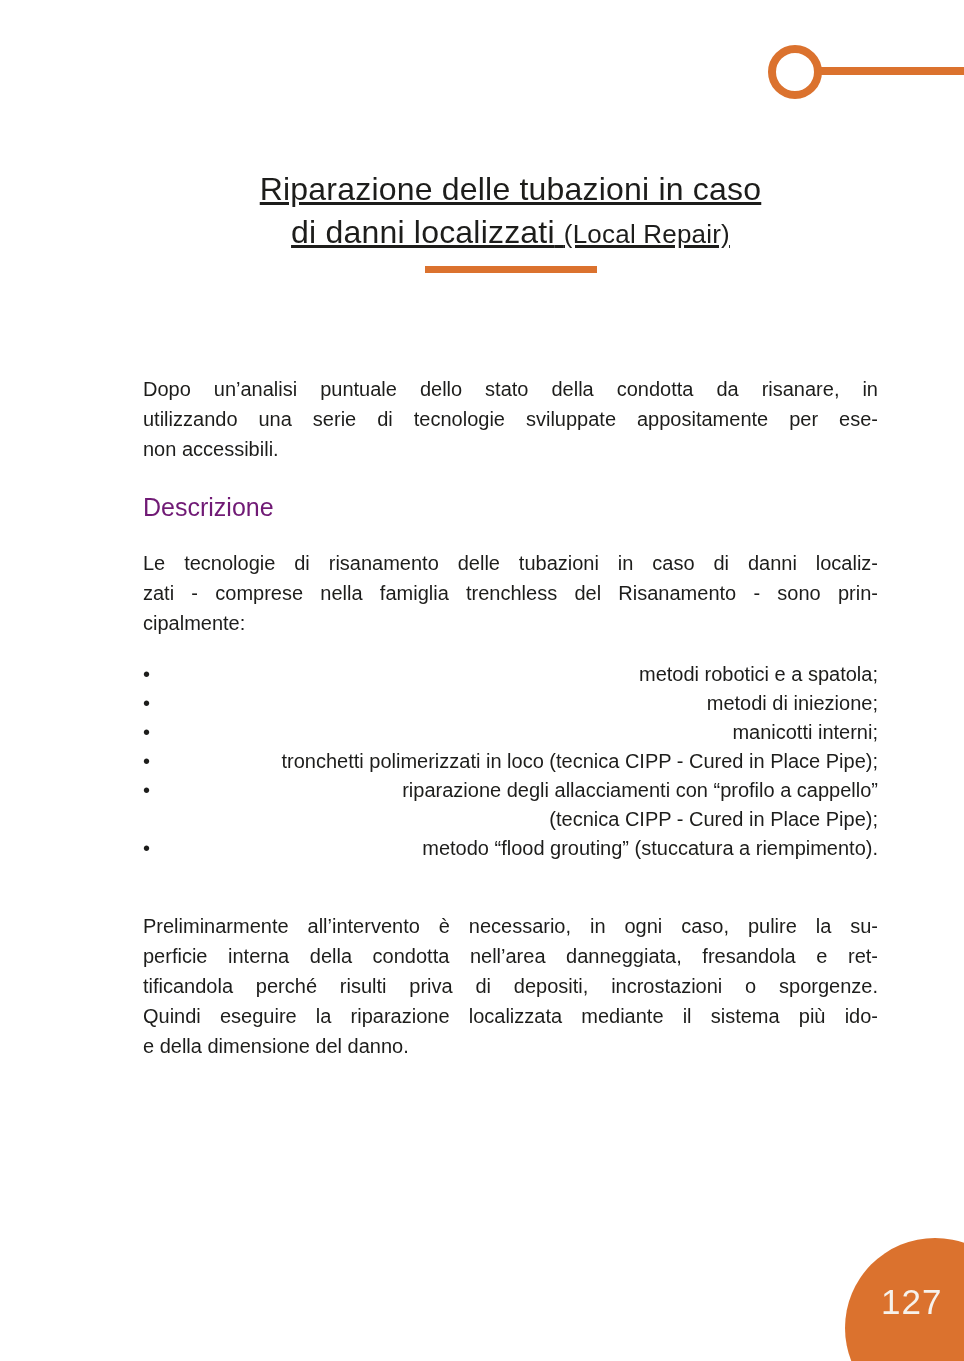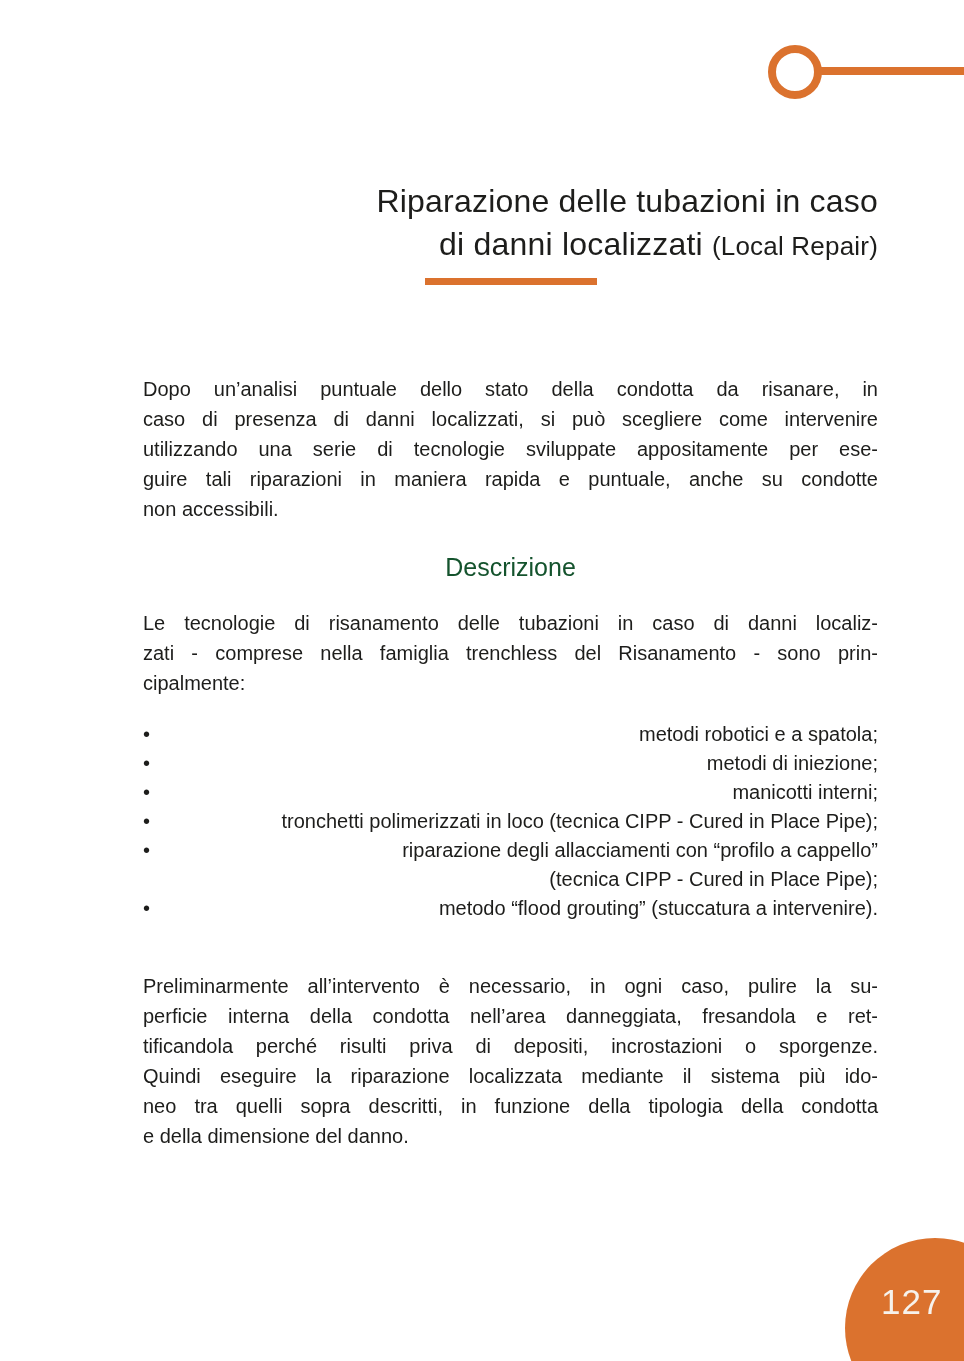--- a/index.html
+++ b/index.html
@@ -26,23 +26,24 @@
   .ornament-rule {
     position: absolute;
     top: 67px; left: 821px; right: 0;
     height: 8px;
     background: #db722e;
   }
 
   
   .title-wrap {
     position: absolute;
-    top: 180px; left: 143px;
+    top: 168px; left: 143px;
     width: 735px;
-    text-align: right;
+    text-align: center;
+    text-decoration: underline;
   }
   .page-title {
     margin: 0;
     font-size: 32px;
     line-height: 43px;
     font-weight: 400;
     letter-spacing: 0.2px;
     color: #1d1d1b;
   }
   .title-annotation { font-size: 26px; }
@@ -63,22 +64,21 @@
   }
   .para { margin: 0; }
   .line { text-align: justify; text-align-last: justify; }
   .line-last { text-align: left; }
 
   .section-heading {
     margin: 26px 0 0 0;
     font-size: 25px;
     line-height: 34px;
     font-weight: 400;
-    text-align: center;
-    color: #14532d;
+    color: #701a75;
   }
   .lead { margin-top: 24px; }
 
   .bullet-list {
     list-style: none;
     margin: 22px 0 0 0;
     padding: 0;
     line-height: 29px;
   }
   .bullet-item { display: flex; }
@@ -122,23 +122,21 @@
       <span>di danni localizzati</span>
       <span class="title-annotation">(Local Repair)</span>
     </h1>
     <div class="title-underline"></div>
   </div>
 
   <div class="content">
 
     <div class="para">
       <div class="line">Dopo un’analisi puntuale dello stato della condotta da risanare, in</div>
-      <div class="line">caso di presenza di danni localizzati, si può scegliere come intervenire</div>
       <div class="line">utilizzando una serie di tecnologie sviluppate appositamente per ese-</div>
-      <div class="line">guire tali riparazioni in maniera rapida e puntuale, anche su condotte</div>
       <div class="line-last">non accessibili.</div>
     </div>
 
     <h2 class="section-heading">Descrizione</h2>
 
     <div class="para lead">
       <div class="line">Le tecnologie di risanamento delle tubazioni in caso di danni localiz-</div>
       <div class="line">zati - comprese nella famiglia trenchless del Risanamento - sono prin-</div>
       <div class="line-last">cipalmente:</div>
     </div>
@@ -162,30 +160,29 @@
       </li>
       <li class="bullet-item">
         <span class="bullet-marker">•</span>
         <span class="bullet-text">
           <span style="display:block">riparazione degli allacciamenti con “profilo a cappello”</span>
           <span style="display:block">(tecnica CIPP - Cured in Place Pipe);</span>
         </span>
       </li>
       <li class="bullet-item">
         <span class="bullet-marker">•</span>
-        <span class="bullet-text">metodo “flood grouting” (stuccatura a intervenire).</span>
+        <span class="bullet-text">metodo “flood grouting” (stuccatura a riempimento).</span>
       </li>
     </ul>
 
     <div class="para closing">
       <div class="line">Preliminarmente all’intervento è necessario, in ogni caso, pulire la su-</div>
       <div class="line">perficie interna della condotta nell’area danneggiata, fresandola e ret-</div>
       <div class="line">tificandola perché risulti priva di depositi, incrostazioni o sporgenze.</div>
       <div class="line">Quindi eseguire la riparazione localizzata mediante il sistema più ido-</div>
-      <div class="line">neo tra quelli sopra descritti, in funzione della tipologia della condotta</div>
       <div class="line-last">e della dimensione del danno.</div>
     </div>
 
   </div>
 
   <div class="page-number-badge">
     <span class="page-number">127</span>
   </div>
 
 </div>

